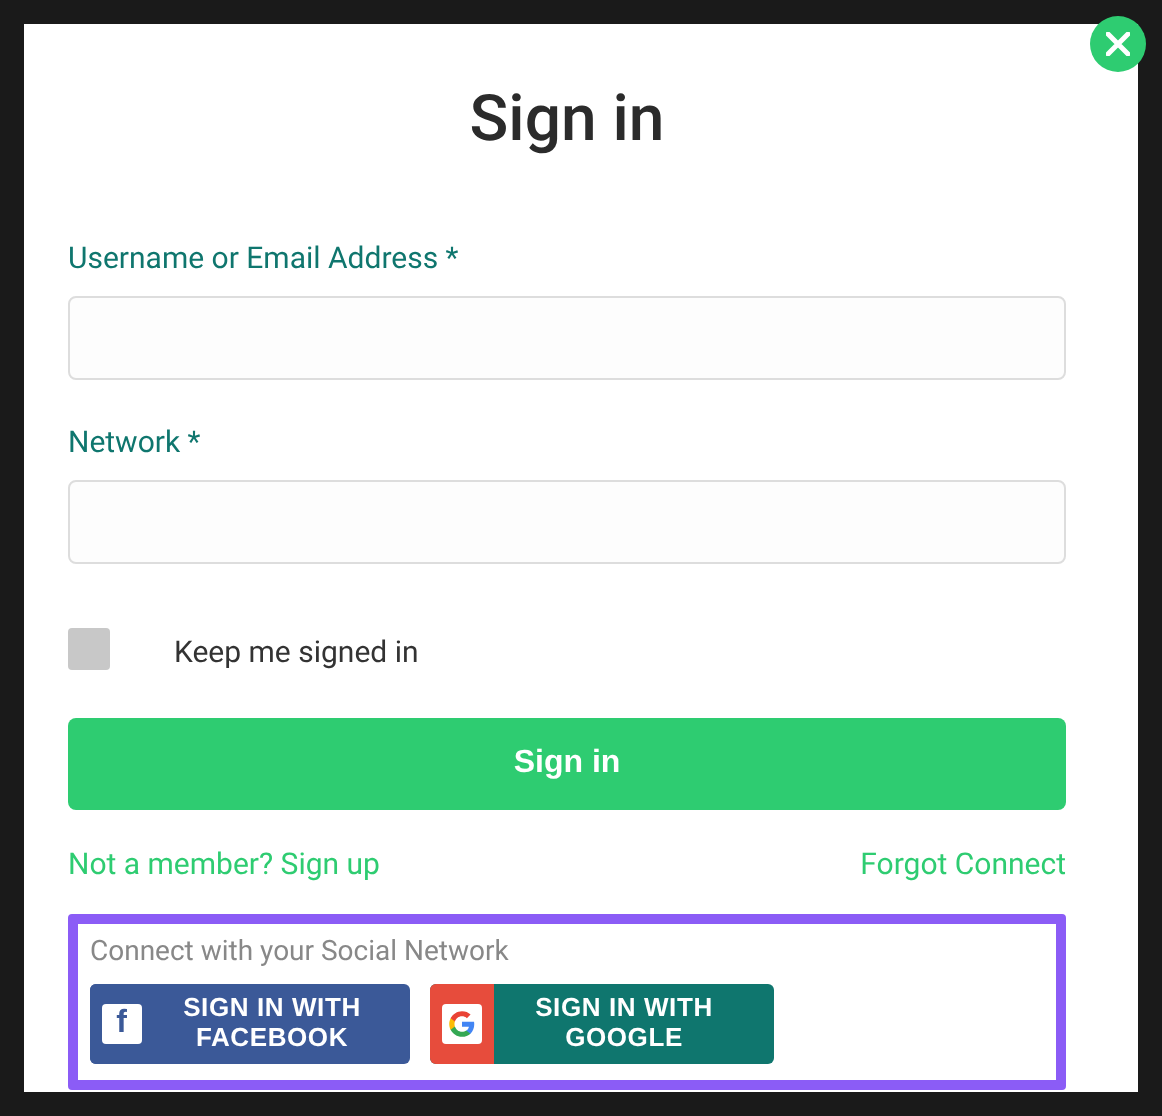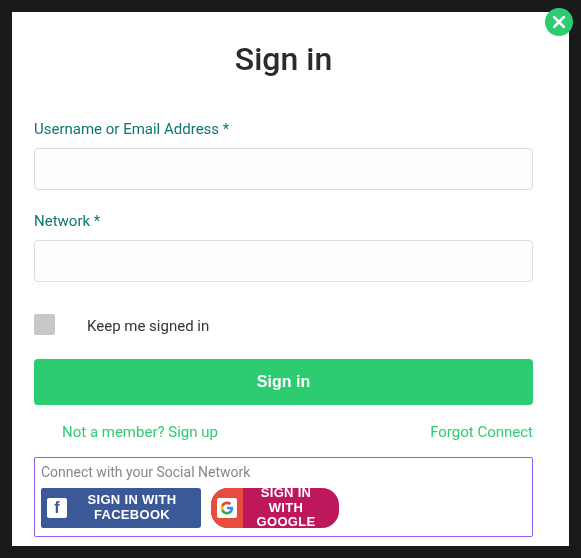--- a/index.html
+++ b/index.html
@@ -92,24 +92,23 @@
     .links-row {
       display: flex;
       justify-content: space-between;
       margin-bottom: 16px;
     }
     .link {
       color: #2ecc71;
       font-size: 15px;
       text-decoration: none;
       cursor: pointer;
-      margin-left: 28px;
     }
     .social-section {
-      border: 1px solid #8b5cf6;
+      border: 5px solid #8b5cf6;
       padding: 6px 6px 8px 6px;
       border-radius: 2px;
     }
     .social-heading {
       font-size: 14px;
       color: #888;
       margin-bottom: 8px;
     }
     .social-row {
       display: flex;
@@ -141,21 +140,21 @@
       text-align: center;
       line-height: 1.15;
     }
     .fb-btn { background: #3b5998; width: 160px; }
     .fb-btn .icon-box { background: #3b5998; }
     .fb-btn .icon-inner {
       width: 20px; height: 20px; background: #fff; border-radius: 2px;
       display: flex; align-items: center; justify-content: center;
       color: #3b5998; font-weight: 900; font-size: 16px; font-family: Arial;
     }
-    .gg-btn { background: #be185d; width: 128px; border-radius: 17px; }
+    .gg-btn { background: #0f766e; width: 172px; }
     .gg-btn .icon-box { background: #e74c3c; }
     .gg-btn .icon-inner {
       width: 20px; height: 20px; background: #fff; border-radius: 2px;
       display: flex; align-items: center; justify-content: center;
     }
   </style>
 </head>
 <body>
 
 <div class="close-btn">

